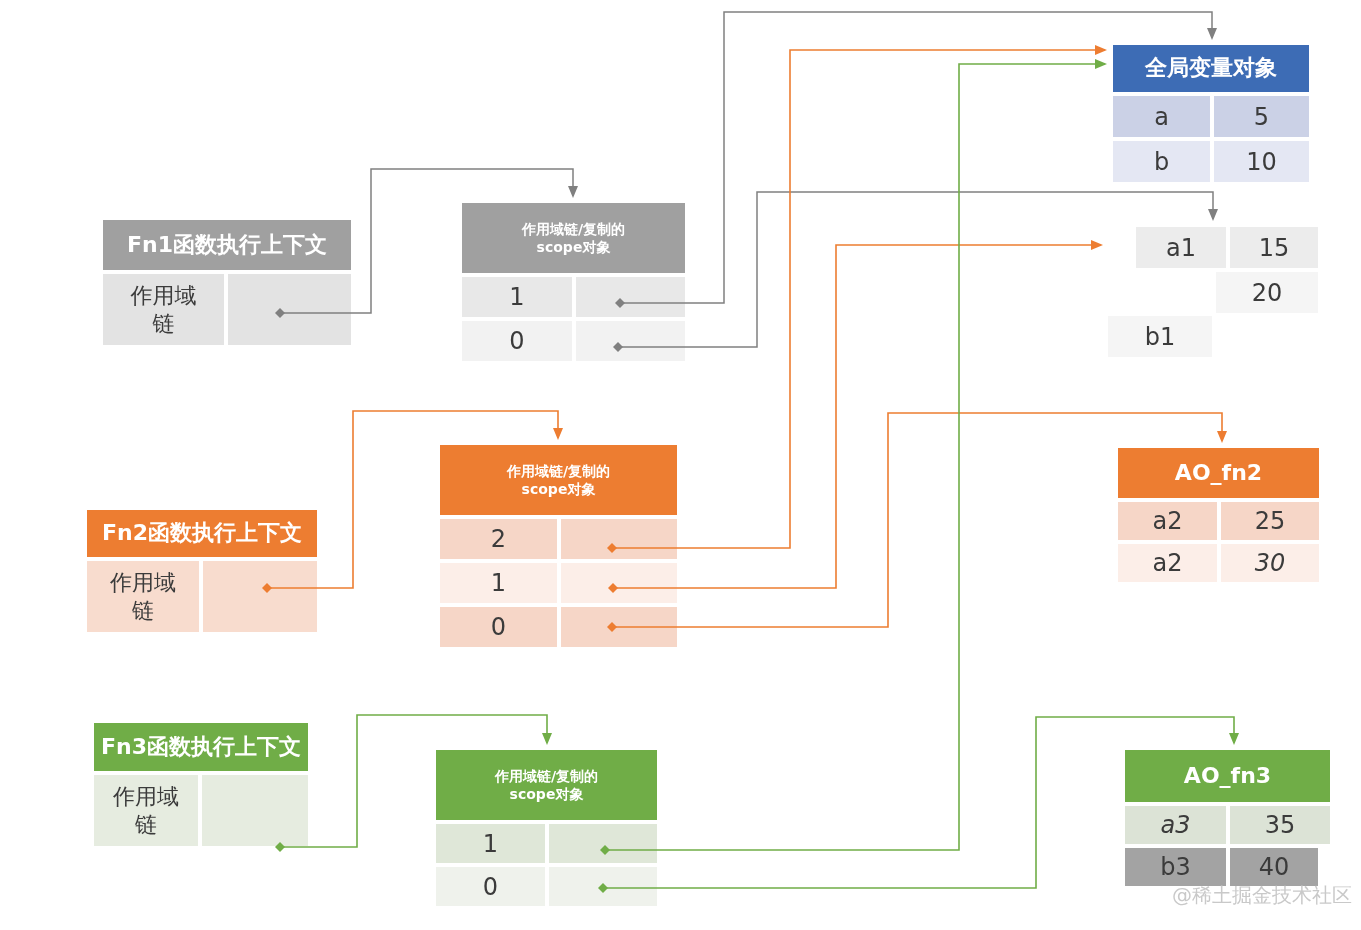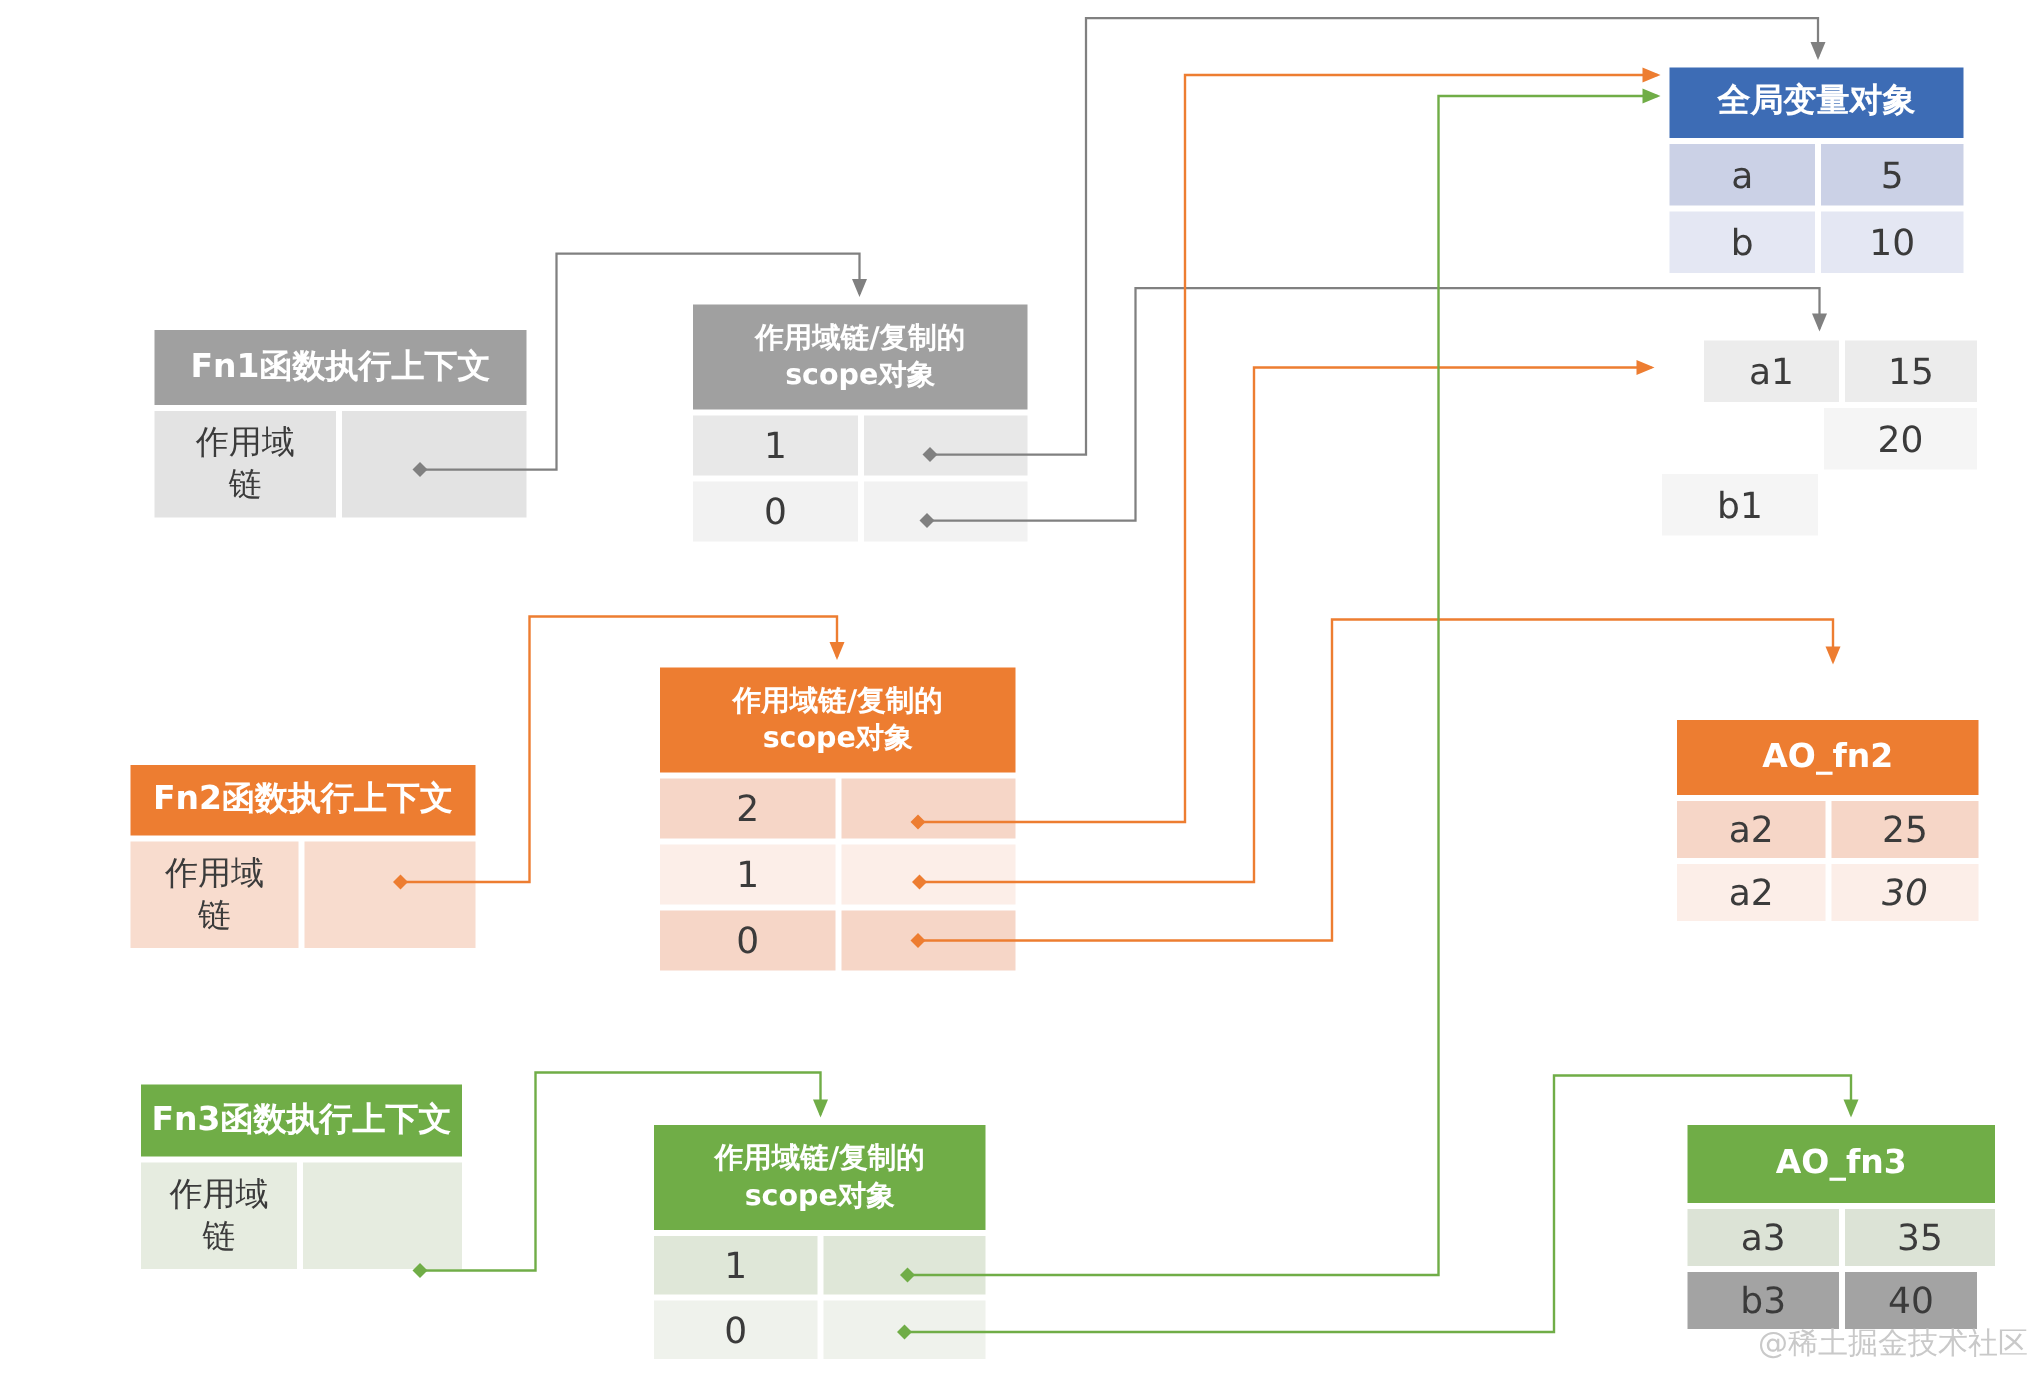--- a/index.html
+++ b/index.html
@@ -20,21 +20,21 @@
   .b-blue-d{background:#CBD1E6;}  .b-blue-l{background:#E4E7F3;}
   .b-gray-d{background:#E8E8E8;}  .b-gray-l{background:#F2F2F2;}
   .b-gray2-d{background:#ECECEC;} .b-gray2-l{background:#F5F5F5;}
   .b-gray-body{background:#E3E3E3;}
   .b-or-d{background:#F6D6C7;}    .b-or-l{background:#FCEEE8;}
   .b-or-body{background:#F8DCCE;}
   .b-gr-d{background:#DFE7D8;}    .b-gr-l{background:#EFF2EC;}
   .b-gr2-d{background:#DCE3D6;}   .b-gr2-l{background:#a3a3a3;}
   .b-gr-body{background:#E6ECE0;}
   .fs-ctx{font-size:22px;}
-  .fs-scope{font-size:19px;}
+  .fs-scope{font-size:14px;}
   .fs-cell{font-size:24px;}
   .fs-label{font-size:22px;}
   svg.wires{position:absolute;left:0;top:0;z-index:5;pointer-events:none;}
   .watermark{position:absolute;left:1172px;top:882px;z-index:6;color:#C9C9C9;font-size:20px;}
 </style>
 </head>
 <body>
 
 <div class="stage">
 
@@ -110,21 +110,21 @@
     <div class="trow">
       <div class="cell b-or-l fs-cell" style="width:117px;height:40px;">1</div>
       <div class="cell b-or-l" style="width:116px;height:40px;"></div>
     </div>
     <div class="trow">
       <div class="cell b-or-d fs-cell" style="width:117px;height:40px;">0</div>
       <div class="cell b-or-d" style="width:116px;height:40px;"></div>
     </div>
   </div>
 
-  <div class="tbl" style="left:1118px;top:448px;width:201px;margin-top:32px;">
+  <div class="tbl" style="left:1118px;top:448px;width:201px;">
     <div class="hdr h-orange fs-ctx" style="height:50px;">AO_fn2</div>
     <div class="trow">
       <div class="cell b-or-d fs-cell" style="width:99px;height:38px;">a2</div>
       <div class="cell b-or-d fs-cell" style="width:98px;height:38px;">25</div>
     </div>
     <div class="trow">
       <div class="cell b-or-l fs-cell" style="width:99px;height:38px;">a2</div>
       <div class="cell b-or-l fs-cell" style="width:98px;height:38px;font-style:italic;">30</div>
     </div>
   </div>
@@ -151,21 +151,21 @@
     </div>
     <div class="trow">
       <div class="cell b-gr-l fs-cell" style="width:109px;height:39px;">0</div>
       <div class="cell b-gr-l" style="width:108px;height:39px;"></div>
     </div>
   </div>
 
   <div class="tbl" style="left:1125px;top:750px;width:205px;">
     <div class="hdr h-green fs-ctx" style="height:52px;">AO_fn3</div>
     <div class="trow">
-      <div class="cell b-gr2-d fs-cell" style="width:101px;height:38px;">a3</div>
+      <div class="cell b-gr2-d fs-cell" style="width:101px;height:38px;font-style:italic;">a3</div>
       <div class="cell b-gr2-d fs-cell" style="width:100px;height:38px;">35</div>
     </div>
     <div class="trow">
       <div class="cell b-gr2-l fs-cell" style="width:101px;height:38px;">b3</div>
       <div class="cell b-gr2-l fs-cell" style="width:88px;height:38px;">40</div>
     </div>
   </div>
 
   <svg class="wires" width="1361" height="930" viewBox="0 0 1361 930">
     <defs>

